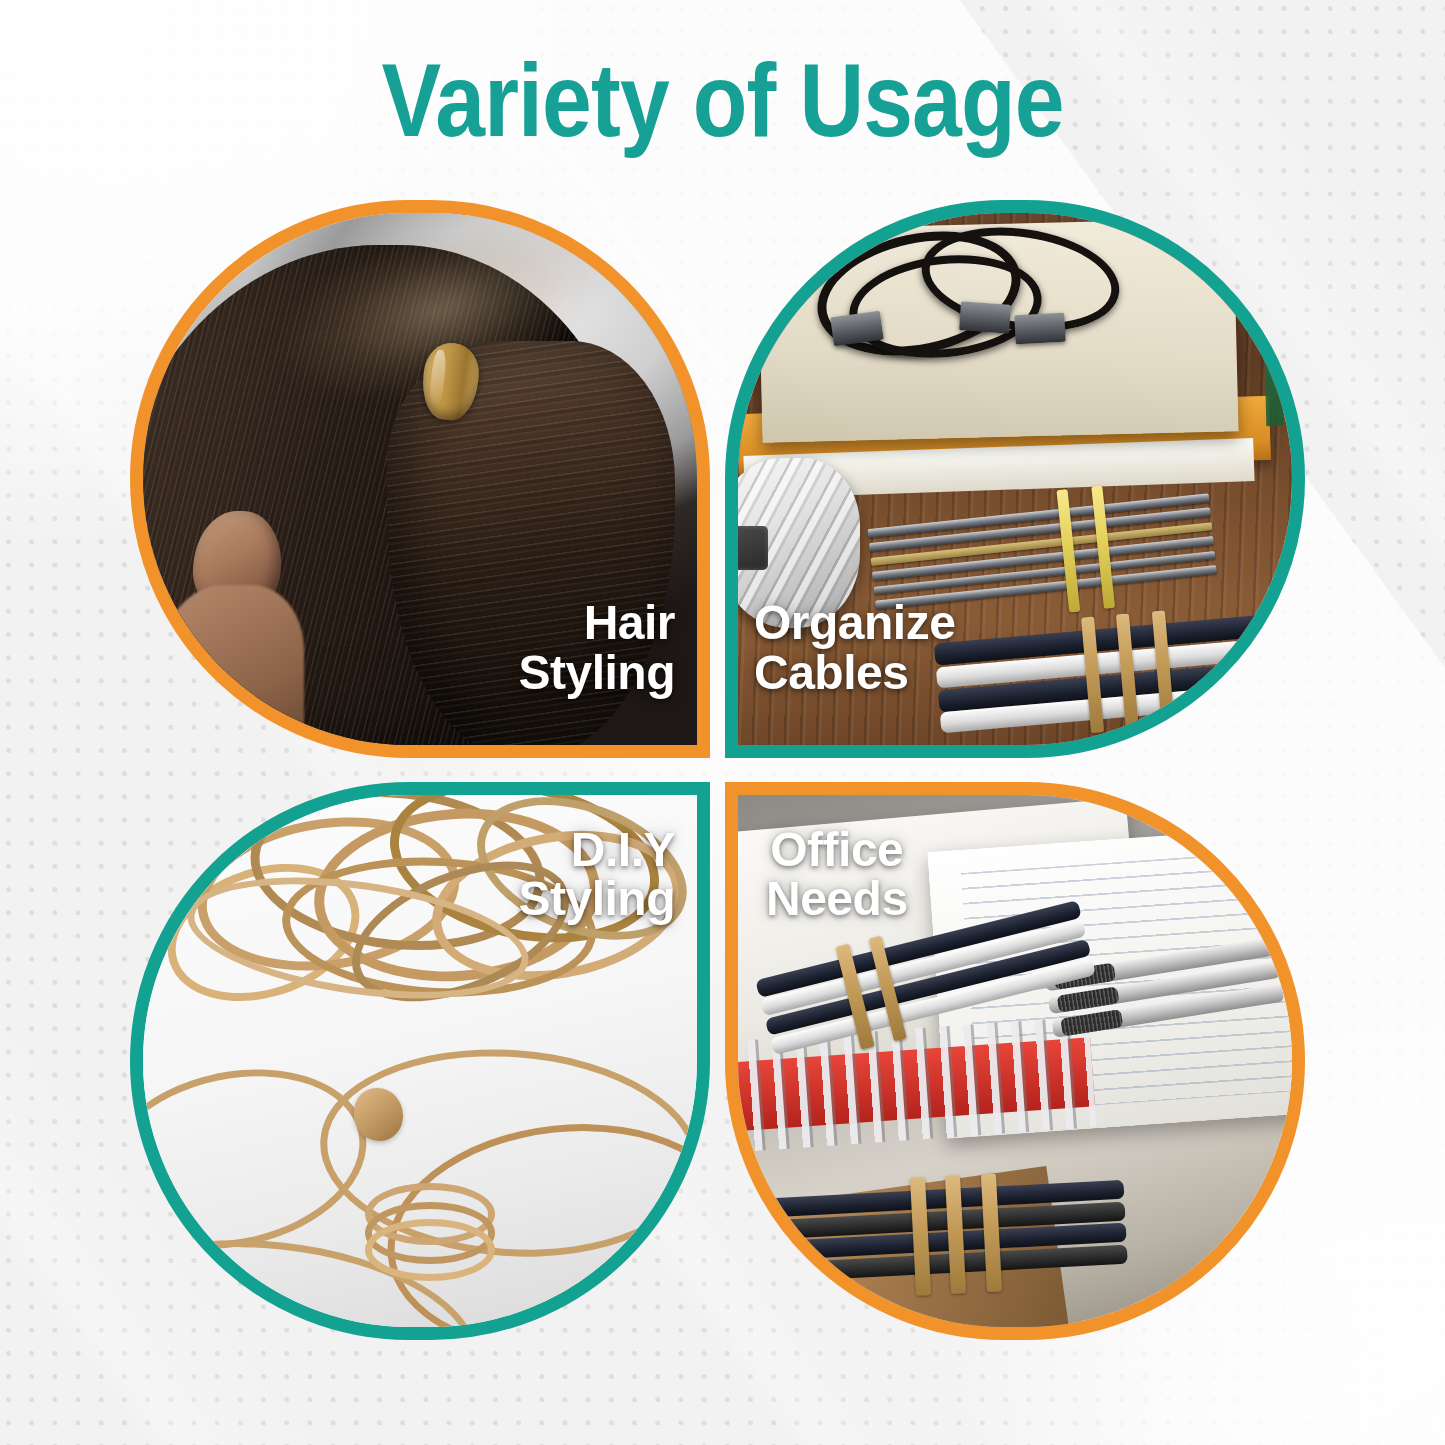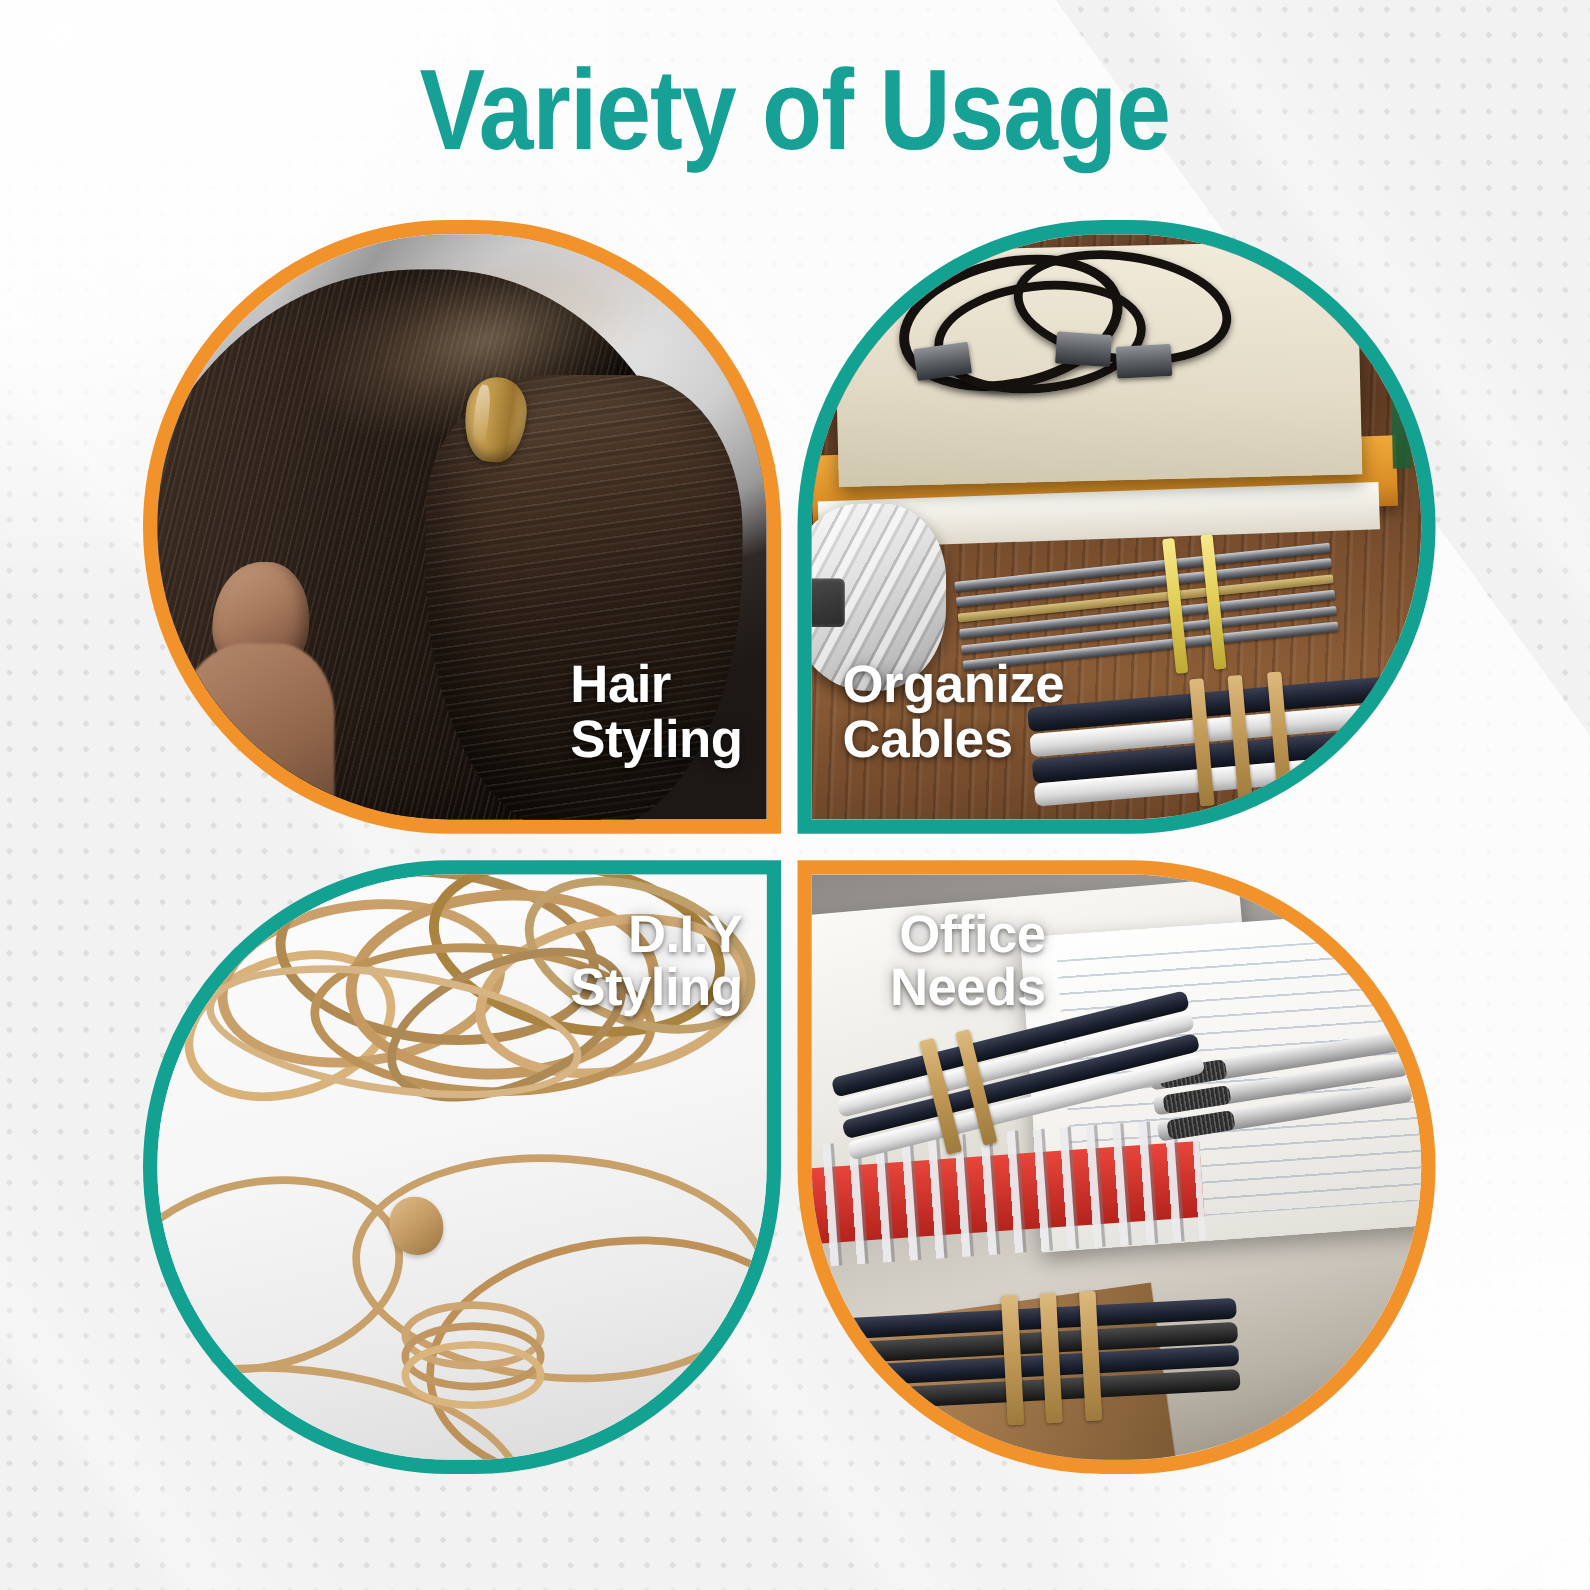--- a/index.html
+++ b/index.html
@@ -99,24 +99,24 @@
     position:absolute;
     z-index:4;
     color:#fff;
     font-weight:bold;
     font-size:48px;
     line-height:1.03;
     letter-spacing:-.5px;
     text-shadow:0 2px 5px rgba(0,0,0,.45), 0 0 14px rgba(0,0,0,.28);
     white-space:pre-line;
   }
-  #cap-tl{right:22px;bottom:48px;text-align:left;}
-  #cap-tr{left:28px;bottom:48px;text-align:left;}
+  #cap-tl{right:22px;bottom:48px;text-align:right;}
+  #cap-tr{left:16px;bottom:48px;text-align:left;}
   #cap-bl{right:22px;top:30px;text-align:right;}
-  #cap-br{left:28px;top:30px;text-align:right;margin-left:43px;}
+  #cap-br{left:28px;top:30px;text-align:center;}
 
   
 
   
   .hair-bg{position:absolute;inset:0;background:
       radial-gradient(ellipse 90% 70% at 72% 18%, #e9e9ea 0%, #cfcfd0 26%, #9a9a9b 45%, transparent 60%),
       linear-gradient(160deg,#d8d8d9 0%,#b9b9ba 22%,#7d7d7e 40%, #3b3531 58%, #1d1815 80%);}
   .hair-mass{position:absolute;left:-6%;top:6%;width:95%;height:102%;
       border-radius:52% 46% 40% 55%/58% 52% 46% 44%;
       background:

